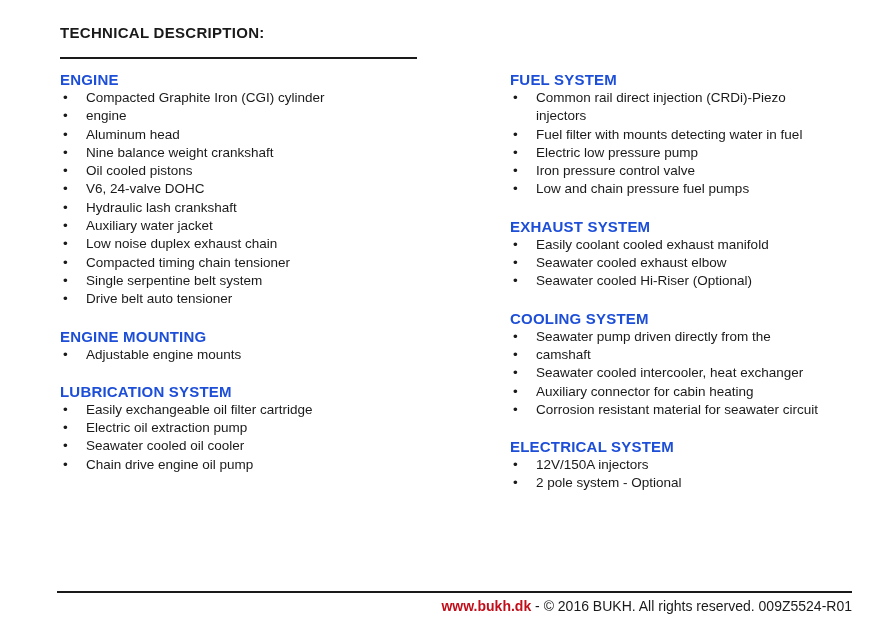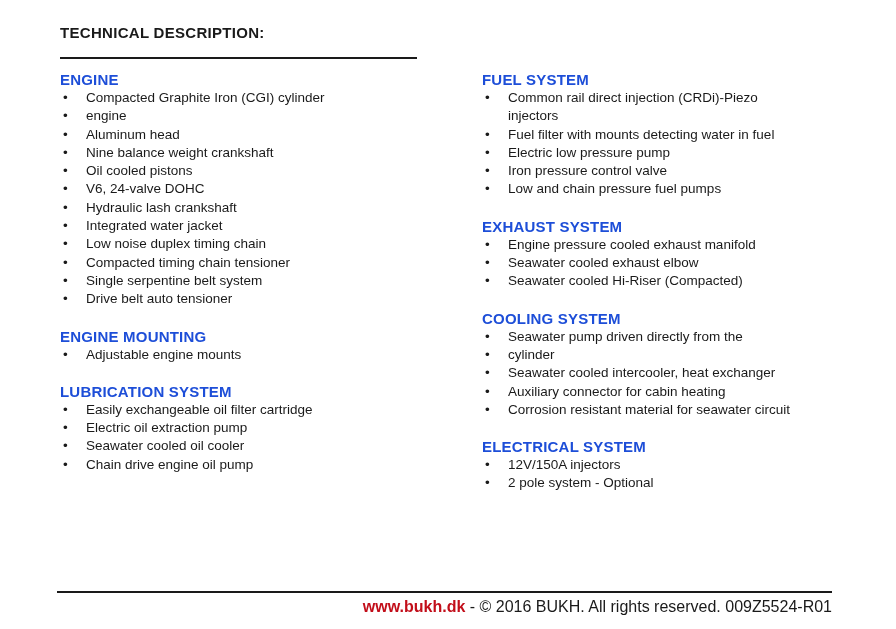--- a/index.html
+++ b/index.html
@@ -29,21 +29,21 @@
     letter-spacing: 0.3px;
     color: #1a1a1a;
   }
   .columns {
     position: absolute;
     left: 60px; top: 70px; right: 20px;
     display: flex;
   }
   .column { display: block; }
   .column.left  { width: 422px; flex: 0 0 422px; }
-  .column.right { flex: 1; }
+  .column.right { flex: 1; margin-left: 28px; }
   .section { margin: 0 0 18px 0; }
   .section-heading {
     font-size: 15px;
     font-weight: bold;
     line-height: 19px;
     letter-spacing: 0.2px;
     color: #1d4ed8;
   }
   .bullet-list {
     list-style: none;
@@ -58,25 +58,25 @@
   }
   .bullet {
     flex: 0 0 26px;
     width: 26px;
     padding-left: 3px;
     font-size: 13.5px;
   }
   .item-text { flex: 1; }
   .doc-footer {
     position: absolute;
-    left: 57px; right: 64px; top: 591px;
+    left: 57px; right: 44px; top: 591px;
     border-top: 2px solid #1a1a1a;
     padding-top: 5px;
     text-align: right;
-    font-size: 16px;
+    font-size: 14px;
     color: #1a1a1a;
     white-space: nowrap;
   }
   .footer-link {
     font-weight: bold;
     text-decoration: none;
     cursor: pointer;
   }
   .footer-text { font-weight: normal; }
 </style>
@@ -117,25 +117,25 @@
             <li class="bullet-item">
               <span class="bullet">•</span>
               <span class="item-text">V6, 24-valve DOHC</span>
             </li>
             <li class="bullet-item">
               <span class="bullet">•</span>
               <span class="item-text">Hydraulic lash crankshaft</span>
             </li>
             <li class="bullet-item">
               <span class="bullet">•</span>
-              <span class="item-text">Integrated water jacket</span>
-            </li>
-            <li class="bullet-item">
-              <span class="bullet">•</span>
-              <span class="item-text">Low noise duplex timing chain</span>
+              <span class="item-text">Auxiliary water jacket</span>
+            </li>
+            <li class="bullet-item">
+              <span class="bullet">•</span>
+              <span class="item-text">Low noise duplex exhaust chain</span>
             </li>
             <li class="bullet-item">
               <span class="bullet">•</span>
               <span class="item-text">Compacted timing chain tensioner</span>
             </li>
             <li class="bullet-item">
               <span class="bullet">•</span>
               <span class="item-text">Single serpentine belt system</span>
             </li>
             <li class="bullet-item">
@@ -203,42 +203,42 @@
               <span class="bullet">•</span>
               <span class="item-text">Low and chain pressure fuel pumps</span>
             </li>
           </ul>
         </section>
         <section class="section">
           <h2 class="section-heading">EXHAUST SYSTEM</h2>
           <ul class="bullet-list">
             <li class="bullet-item">
               <span class="bullet">•</span>
-              <span class="item-text">Engine pressure cooled exhaust manifold</span>
+              <span class="item-text">Easily coolant cooled exhaust manifold</span>
             </li>
             <li class="bullet-item">
               <span class="bullet">•</span>
               <span class="item-text">Seawater cooled exhaust elbow</span>
             </li>
             <li class="bullet-item">
               <span class="bullet">•</span>
-              <span class="item-text">Seawater cooled Hi-Riser (Compacted)</span>
+              <span class="item-text">Seawater cooled Hi-Riser (Optional)</span>
             </li>
           </ul>
         </section>
         <section class="section">
           <h2 class="section-heading">COOLING SYSTEM</h2>
           <ul class="bullet-list">
             <li class="bullet-item">
               <span class="bullet">•</span>
               <span class="item-text">Seawater pump driven directly from the</span>
             </li>
             <li class="bullet-item">
               <span class="bullet">•</span>
-              <span class="item-text">cylinder</span>
+              <span class="item-text">camshaft</span>
             </li>
             <li class="bullet-item">
               <span class="bullet">•</span>
               <span class="item-text">Seawater cooled intercooler, heat exchanger</span>
             </li>
             <li class="bullet-item">
               <span class="bullet">•</span>
               <span class="item-text">Auxiliary connector for cabin heating</span>
             </li>
             <li class="bullet-item">

